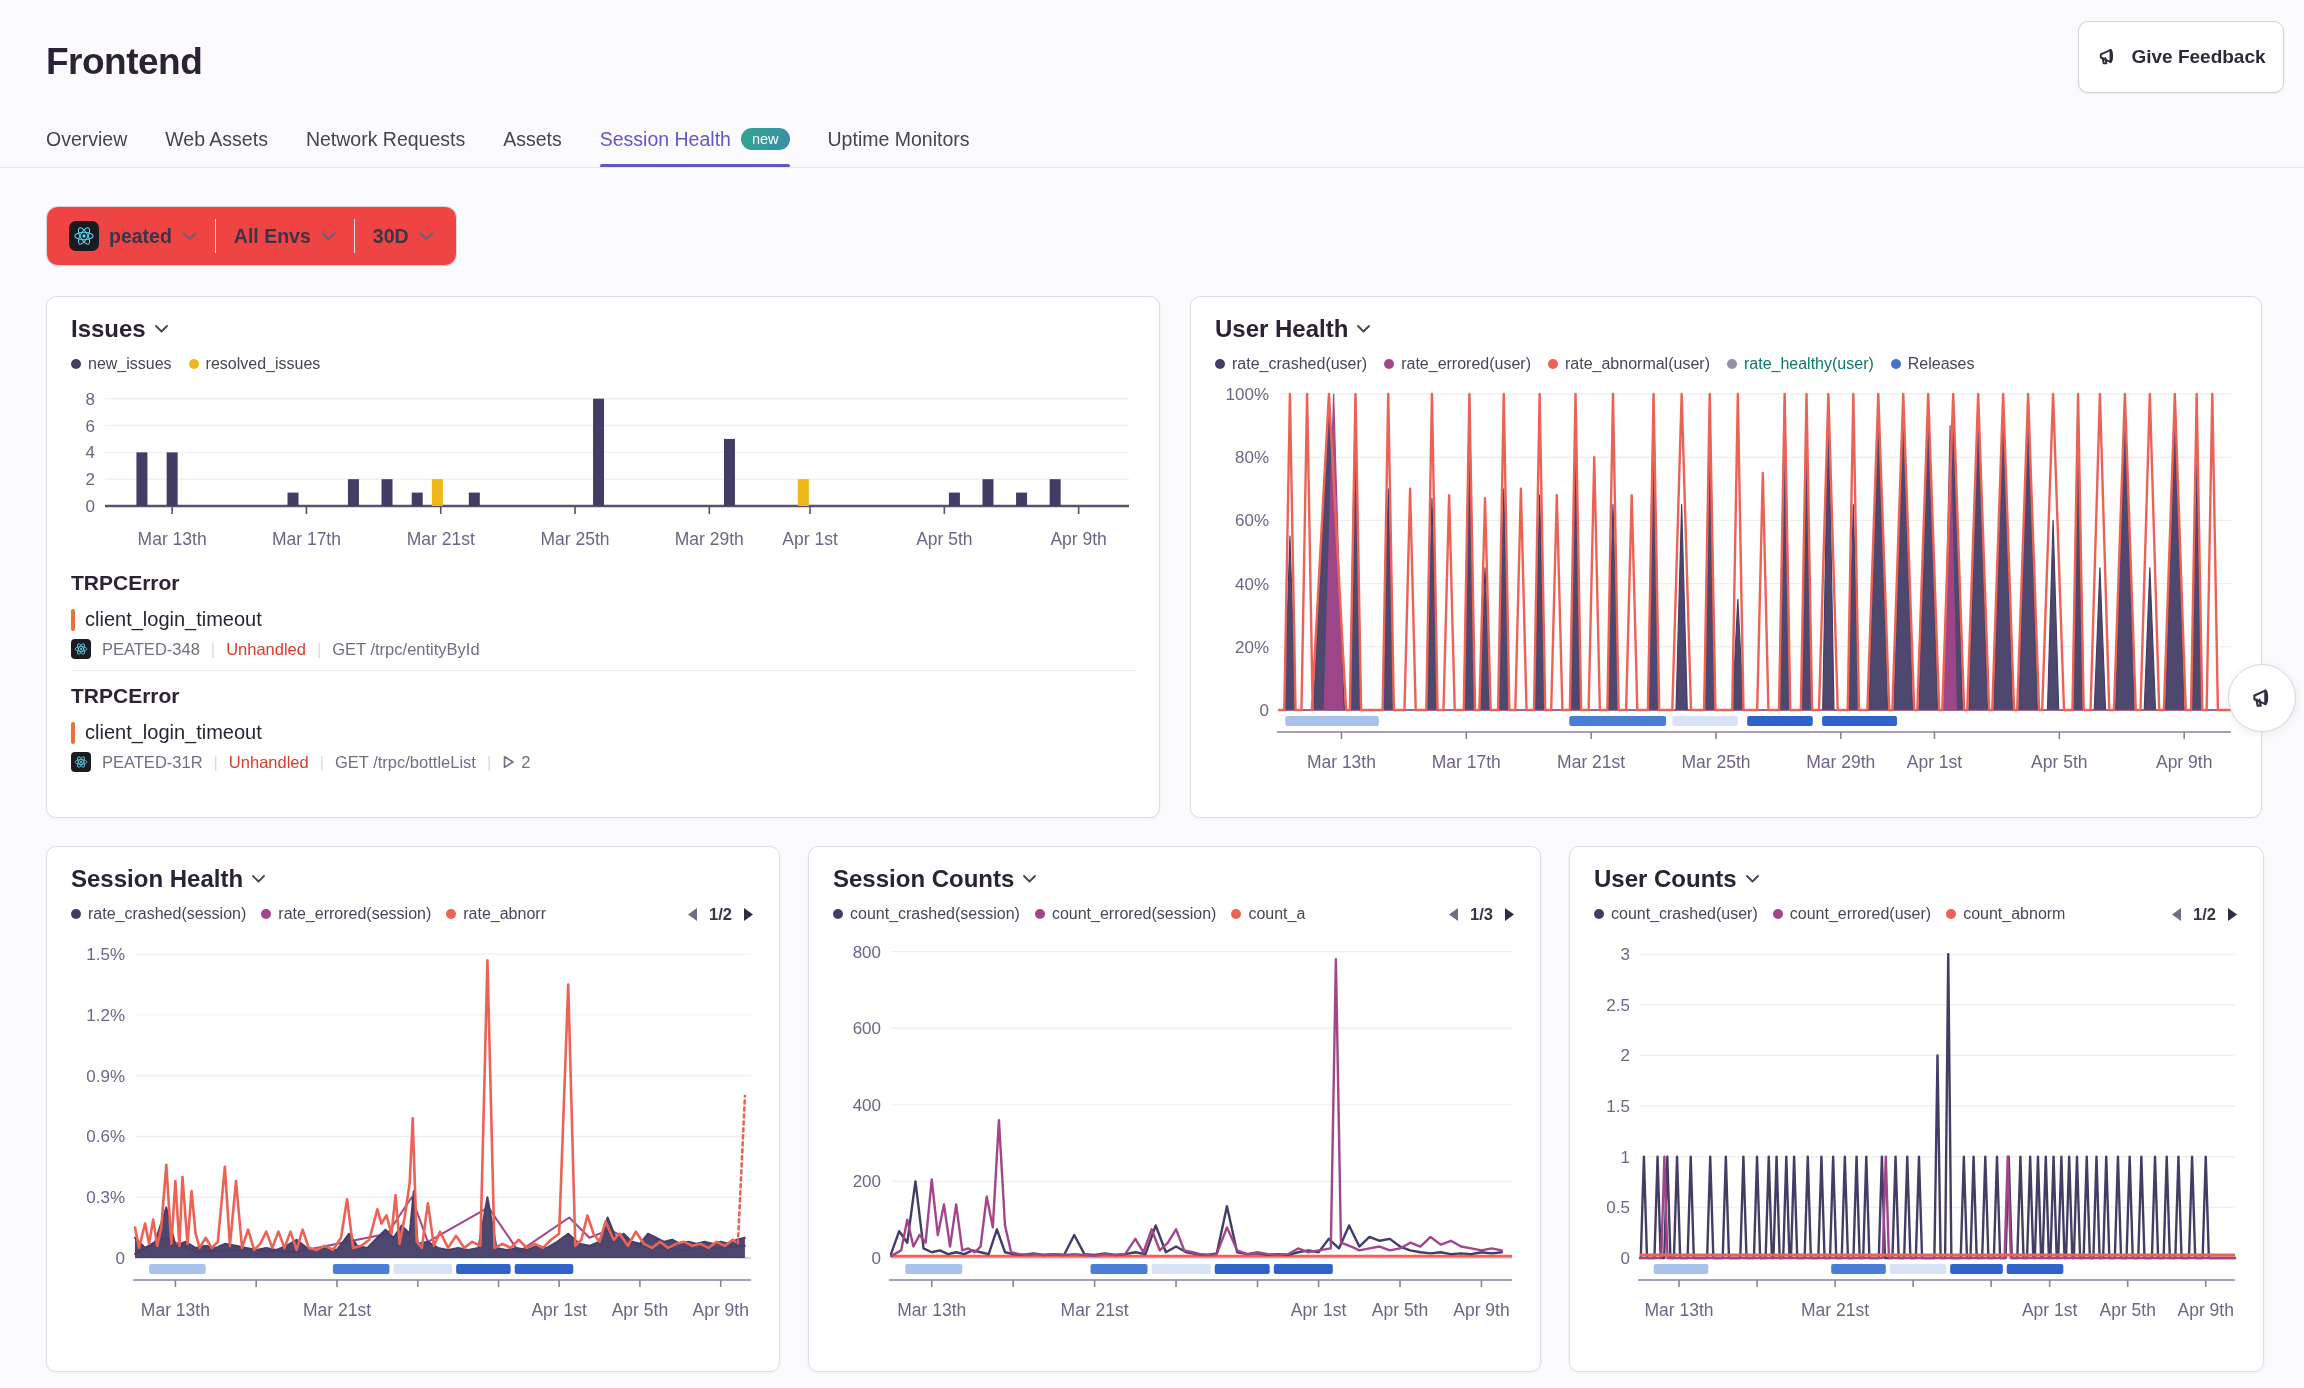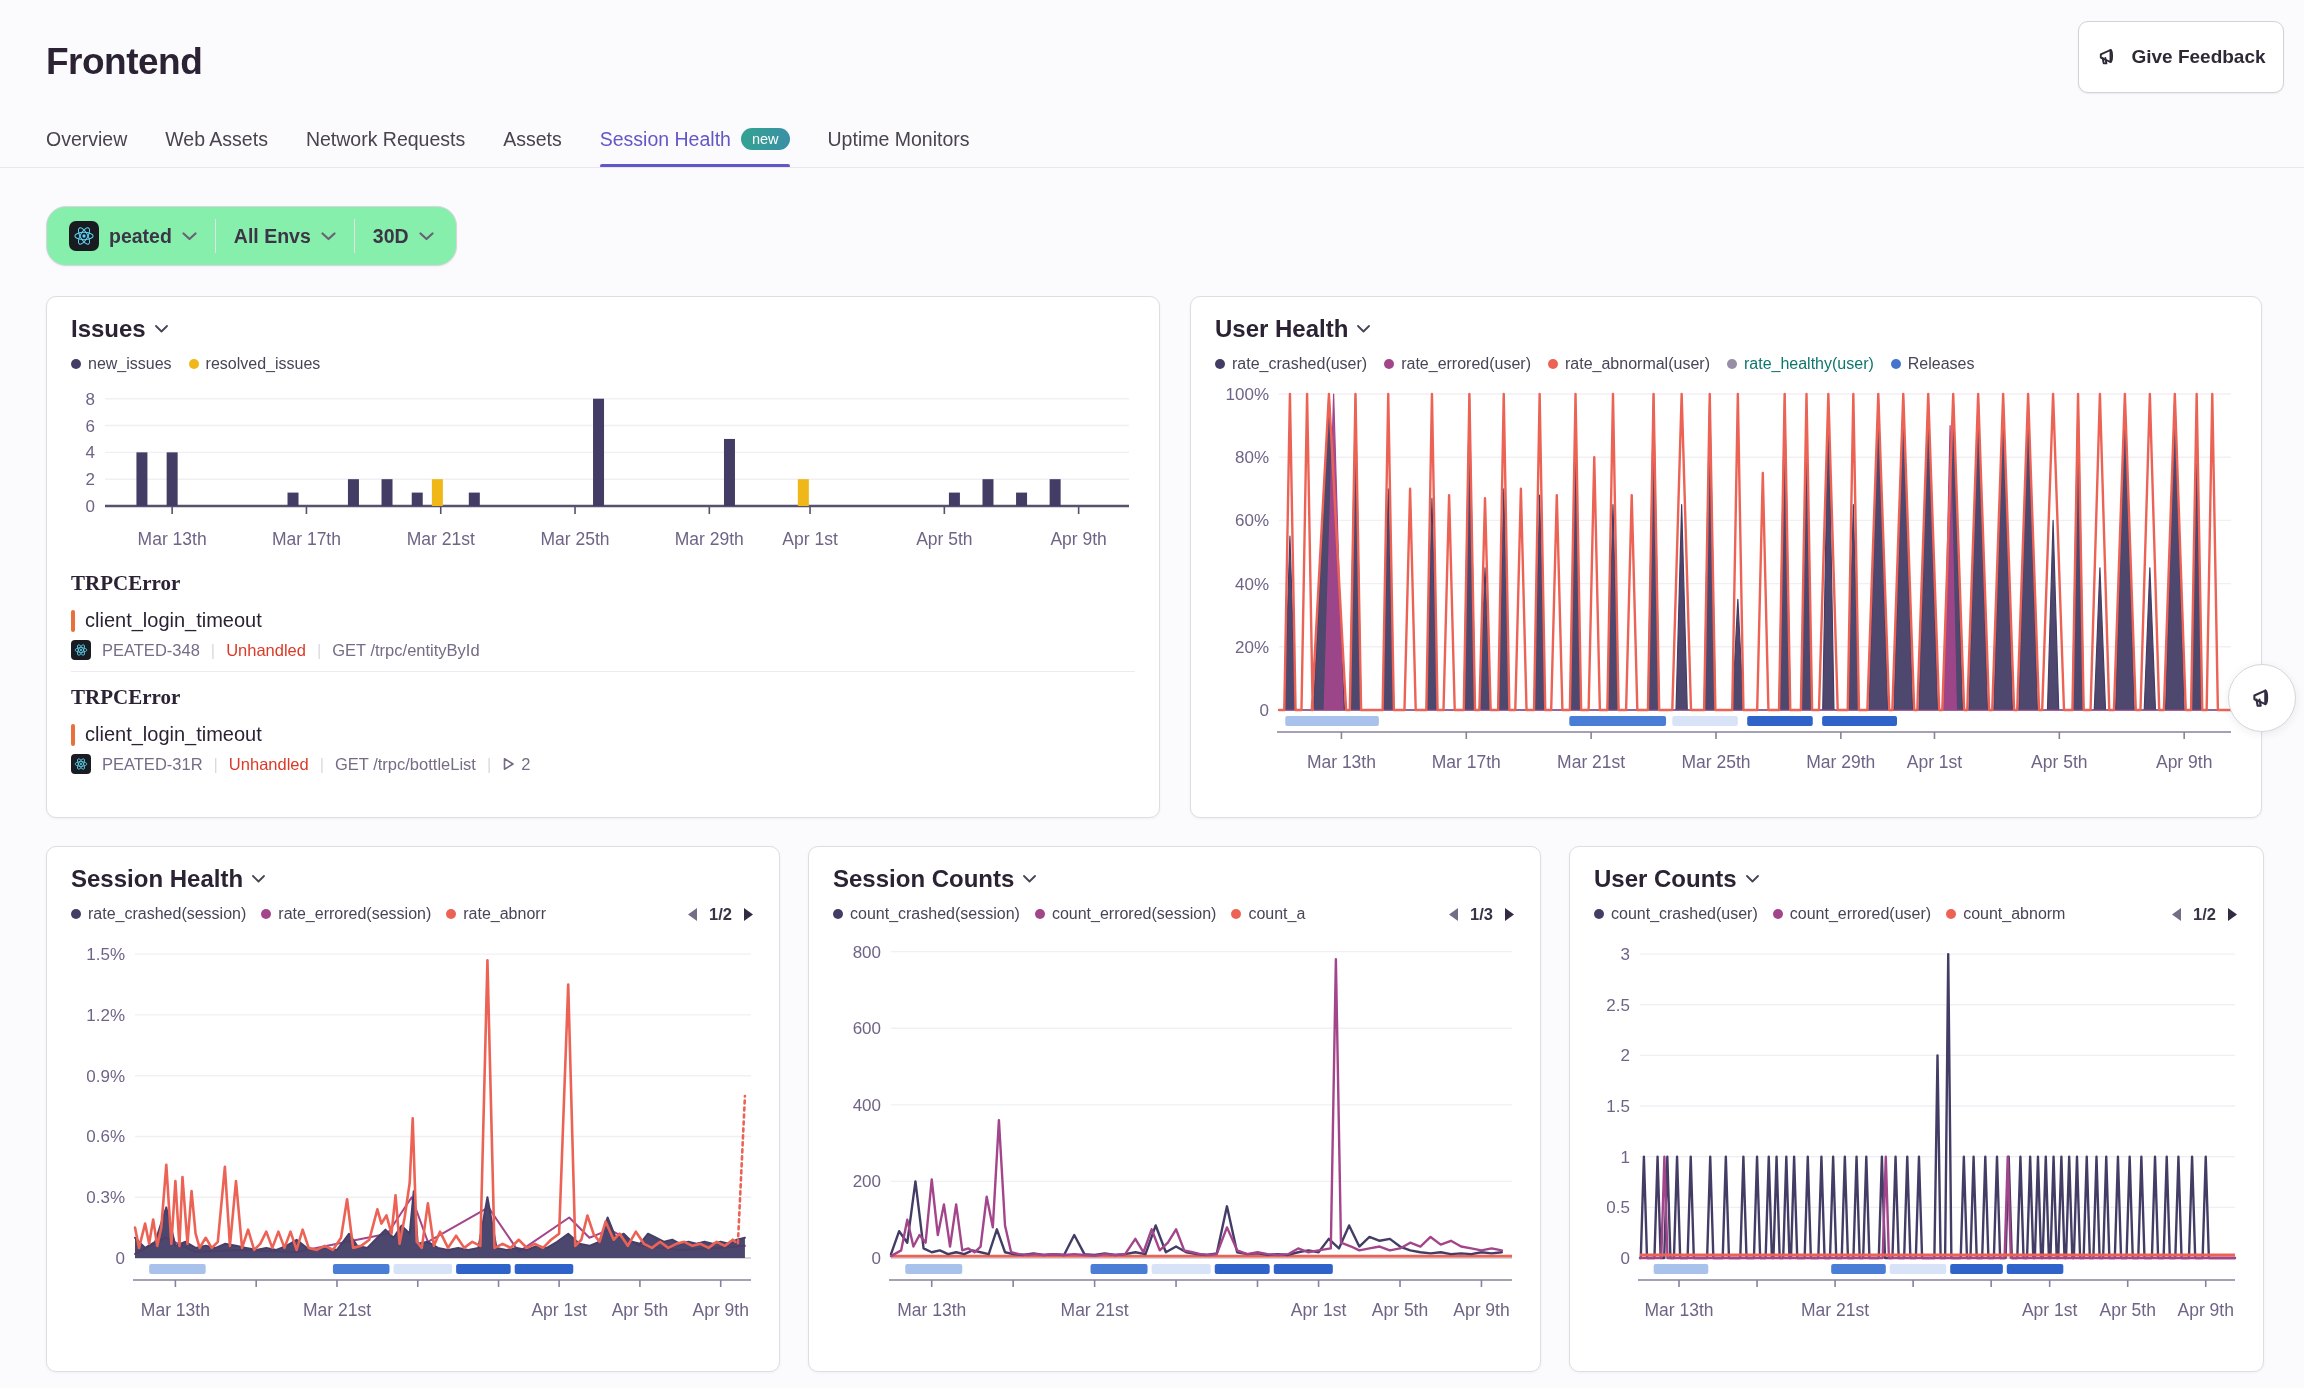--- a/index.html
+++ b/index.html
@@ -23,21 +23,21 @@
   .tab{position:relative;display:flex;align-items:center;gap:10px;font-size:19.5px;color:#49424f;cursor:pointer;padding-bottom:6px;}
   .tab.active{color:#6257c8;}
   .tab .underline{position:absolute;left:0;right:0;bottom:0;height:4px;border-radius:3px;background:#6257c8;}
   .tab-badge{
     background:linear-gradient(100deg,#33a390,#3a8fa6);color:#fff;font-size:14.5px;
     padding:4px 11px;border-radius:20px;line-height:1;
   }
   
   .filterbar{
     left:46px;top:206px;height:58px;display:inline-flex;align-items:center;
-    background:#86efac;border:1px solid #d9d4de;border-radius:20px;padding:0 4px;
+    background:#ef4444;border:1px solid #d9d4de;border-radius:12px;padding:0 4px;
     box-shadow:0 1px 2px rgba(43,34,51,.05);
   }
   .fseg{display:flex;align-items:center;gap:10px;padding:0 18px;font-size:19.5px;font-weight:700;color:#3c3547;cursor:pointer;height:100%;}
   .fdiv{width:1px;height:34px;background:#e4e0e8;}
   .proj-icon{width:30px;height:30px;border-radius:7px;background:#181b20;display:flex;align-items:center;justify-content:center;}
   .chev{flex:none;}
   
   .card{
     position:absolute;background:#fff;border:1px solid #e0dce6;border-radius:10px;
     box-shadow:0 1px 3px rgba(43,34,51,.05);box-sizing:border-box;padding:18px 24px;
@@ -47,21 +47,21 @@
   .legend-item{display:flex;align-items:center;gap:7px;font-size:16px;color:#4a4458;white-space:nowrap;cursor:pointer;}
   .legend-dot{width:10px;height:10px;border-radius:50%;flex:none;}
   .legend-item.muted span.lbl{color:#0f766e;}
   .pager{margin-left:auto;display:flex;align-items:center;gap:11px;font-size:16.5px;font-weight:600;color:#3a3348;}
   .pager svg{cursor:pointer;}
   svg.chart{display:block;margin-top:6px;overflow:visible;}
   svg text{font-family:"Liberation Sans",sans-serif;}
   
   .issue-row{padding:13px 0 11px 0;}
   .issue-row + .issue-row{border-top:1px solid #edeaf0;}
-  .issue-type{font-size:21px;font-weight:700;color:#2b2233;font-family:Liberation Serif, serif;}
+  .issue-type{font-size:21px;font-weight:700;color:#2b2233;}
   .issue-msg{margin-top:13px;display:flex;align-items:center;gap:10px;font-size:20px;color:#2b2233;cursor:pointer;}
   .msg-bar{width:4px;height:22px;border-radius:2px;background:#e8703a;flex:none;}
   .issue-meta{margin-top:8px;display:flex;align-items:center;gap:11px;font-size:16.5px;color:#756c85;}
   .meta-chip{width:20px;height:20px;border-radius:4px;background:#191c21;display:flex;align-items:center;justify-content:center;flex:none;}
   .meta-sep{color:#ddd8e1;}
   .unhandled{color:#db3a28;}
   .replay{display:flex;align-items:center;gap:6px;}
   
   .float-feedback{
     left:2228px;top:664px;width:66px;height:66px;border-radius:50%;background:#fff;

